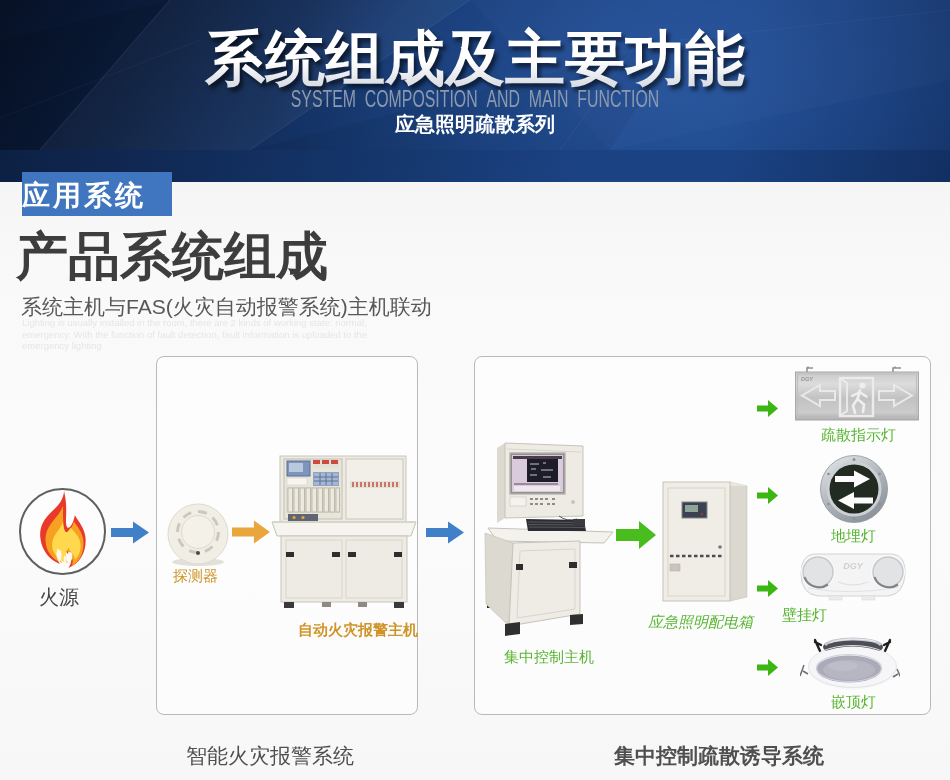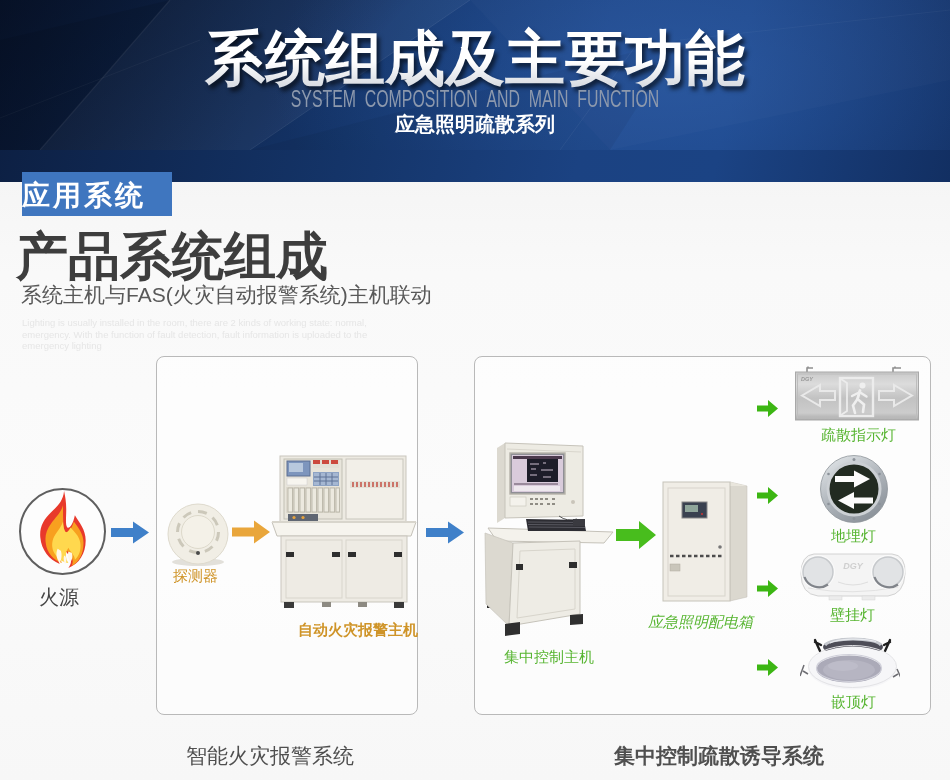--- a/index.html
+++ b/index.html
@@ -23,21 +23,21 @@
   filter:drop-shadow(3px 4px 2px rgba(0,0,0,0.6)); }
 #h-eng { position:absolute; left:0; top:86px; width:950px; text-align:center;
   font-size:23px; color:#8d99ad; transform:scaleX(0.69); transform-origin:50% 50%; white-space:nowrap; }
 #h-series { position:absolute; left:0; top:111px; width:950px; text-align:center;
   font-size:20px; font-weight:bold; color:#fff; }
 
 
 #tag { position:absolute; left:22px; top:172px; width:150px; height:44px; background:#3f76bf;
   color:#fff; font-size:28px; font-weight:bold; text-align:left; line-height:47px; letter-spacing:3px; }
 #big-title { position:absolute; left:16px; top:222px; font-size:52px; font-weight:bold; color:#3d3d3d; }
-#sub-title { position:absolute; left:21px; top:281px; font-size:21px; color:#585858; }
+#sub-title { position:absolute; left:21px; top:293px; font-size:21px; color:#585858; }
 #faint { position:absolute; left:22px; top:317px; font-size:9.5px; color:#e6e6e6; line-height:11.5px; }
 
 
 .box { position:absolute; border:1px solid #b9b9b9; border-radius:8px; background:rgba(255,255,255,0.5); }
 #box1 { left:156px; top:356px; width:262px; height:359px; }
 #box2 { left:474px; top:356px; width:457px; height:359px; }
 
 .lbl-o { position:absolute; color:#cf9428; font-size:15px; }
 .lbl-g { position:absolute; color:#57b531; font-size:15px; }
 .caption { position:absolute; color:#4f4f4f; font-size:21px; }
@@ -334,21 +334,21 @@
     <circle cx="20" cy="20" r="15" fill="#e1e3e5" stroke="#c6c9cc" stroke-width="1.5"></circle>
     <circle cx="90" cy="20" r="17" fill="#fafafa"></circle>
     <circle cx="90" cy="20" r="15" fill="#e1e3e5" stroke="#c6c9cc" stroke-width="1.5"></circle>
     <path d="M6.5,25 A15.5 15.5 0 0 0 30,32.5" fill="none" stroke="#80848a" stroke-width="2.2"></path>
     <path d="M76.5,25 A15.5 15.5 0 0 0 100,32.5" fill="none" stroke="#80848a" stroke-width="2.2"></path>
     <text x="55" y="17" font-size="9" fill="#cfcfcf" text-anchor="middle" font-style="italic" font-weight="bold">DGY</text>
     <path d="M40,30 Q55,36 70,30" stroke="#dedede" stroke-width="1" fill="none"></path>
     <rect x="31" y="44" width="13" height="4" fill="#ececec" stroke="#d5d5d5" stroke-width="0.5"></rect>
     <rect x="64" y="44" width="13" height="4" fill="#ececec" stroke="#d5d5d5" stroke-width="0.5"></rect>
   </svg>
-  <div class="lbl-g" style="left:830px; top:606px;">壁挂灯</div>
+  <div class="lbl-g" style="left:782px; top:606px;">壁挂灯</div>
 
   <svg class="abs" style="left:800px; top:630px;" width="100" height="64" viewBox="0 0 100 64">
     <ellipse cx="53" cy="17" rx="30" ry="9" fill="#4e4e58"></ellipse>
     <path d="M25,15 A28.5 7.5 0 0 1 81,15" fill="none" stroke="#c6c9cf" stroke-width="3"></path>
     <path d="M30,13 A27 6.5 0 0 1 76,11.5" fill="none" stroke="#e8eaee" stroke-width="1.2"></path>
     <path d="M20,21 L15,10 M15,12 L21,15" stroke="#1e1e1e" stroke-width="2.4" stroke-linecap="round"></path>
     <path d="M85,21 L90,10 M90,12 L84,15" stroke="#1e1e1e" stroke-width="2.4" stroke-linecap="round"></path>
     <ellipse cx="52.5" cy="38" rx="44.5" ry="21.5" fill="#f6f6f8"></ellipse>
     <ellipse cx="52.5" cy="36.5" rx="44" ry="21" fill="none" stroke="#e3e3e6" stroke-width="1"></ellipse>
     <ellipse cx="49" cy="39" rx="32.5" ry="13.5" fill="#abaab8"></ellipse>

